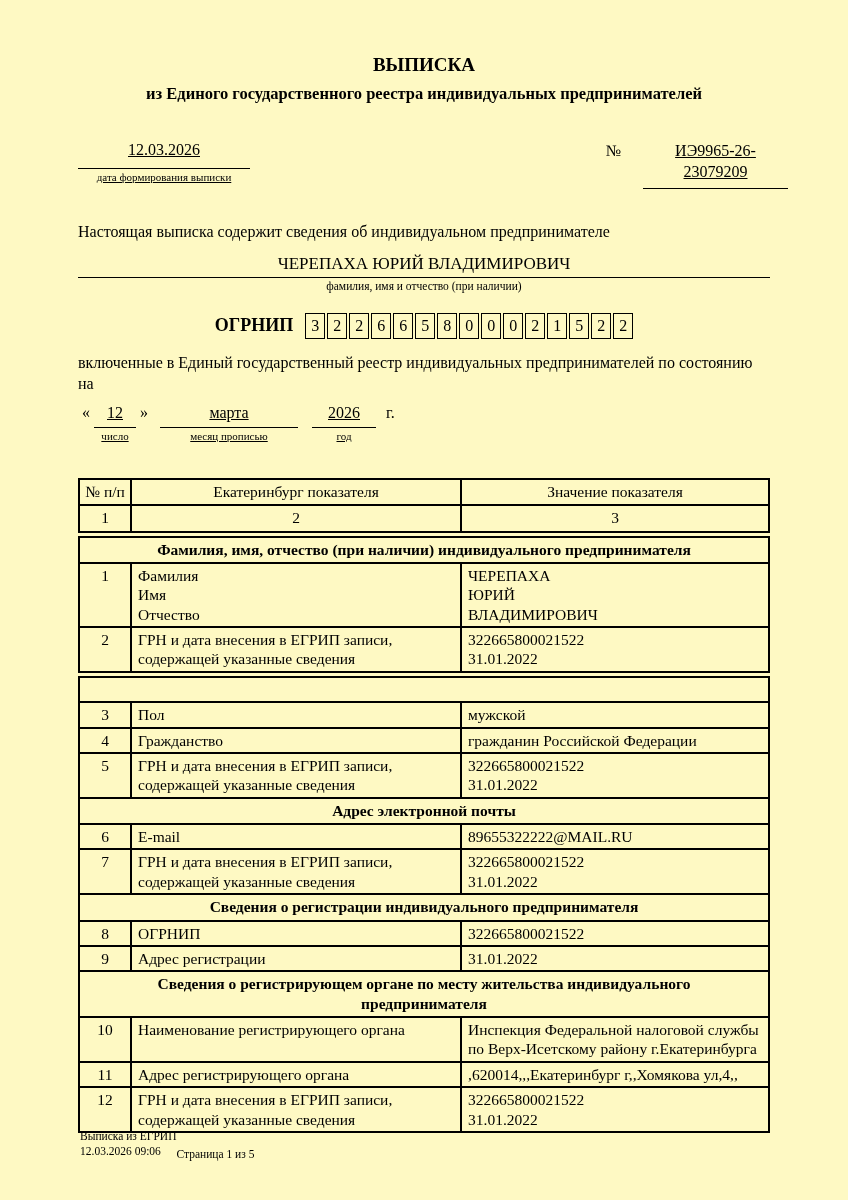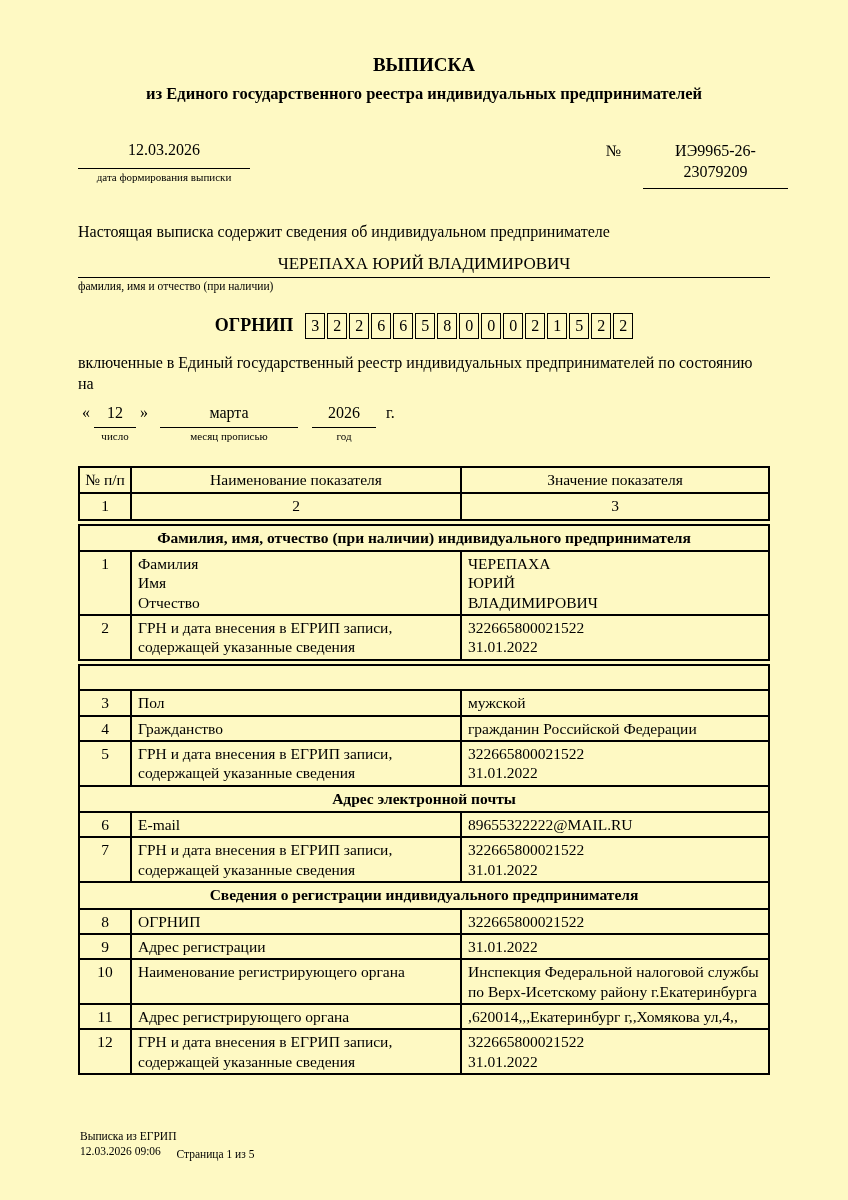--- a/index.html
+++ b/index.html
@@ -7,54 +7,54 @@
   .page {
     position:relative; width:848px; height:1200px; background:#fef9c3;
     font-family:"Liberation Serif","DejaVu Serif",serif; color:#000; overflow:hidden;
   }
   .content { position:absolute; left:78px; top:0; width:692px; }
 
   .doc-title { text-align:center; font-weight:bold; font-size:19px; padding-top:54px; }
   .doc-subtitle { text-align:center; font-weight:bold; font-size:16.5px; margin-top:8px; }
 
   .meta-row { display:flex; justify-content:space-between; margin-top:37px; margin-right:-18px; }
-  .u-field { text-align:center; }
+  .u-field { text-align:center;text-decoration:underline; }
   .u-value { font-size:16px; border-bottom:1.5px solid #000; padding-bottom:9px; }
   .u-caption { font-size:11px; padding-top:2px; }
   .date-field { width:172px; }
   .number-block { display:flex; align-items:flex-start; }
   .number-label { font-size:16px; margin-right:22px; padding-top:1px; }
   .number-field { width:145px; }
   .number-field .u-value { white-space:pre-line; line-height:1.3; padding-bottom:5px; }
 
   .intro-text { font-size:16px; margin-top:34px; }
   .name-block { border-bottom:1.5px solid #000; text-align:center; margin-top:13px; padding-bottom:3px; }
   .name-value { font-size:17px; }
-  .name-caption { text-align:left; font-size:11.5px; padding-top:2px; }
+  .name-caption { text-align:center; font-size:11.5px; padding-top:2px; }
 
   .ogrnip-row { display:flex; justify-content:center; align-items:center; margin-top:21px; }
   .ogrnip-label { font-weight:bold; font-size:18px; margin-right:10px; }
   .ogrnip-boxes { display:flex; }
   .ogrnip-boxes .digit {
     width:20px; height:26px; border:1.5px solid #000; margin-left:2px;
     display:flex; align-items:center; justify-content:center; font-size:16px;
   }
 
   .included-text { font-size:16px; margin-top:13px; line-height:1.35; }
 
   .date-fields { display:flex; align-items:flex-start; margin-top:9px; font-size:16px; }
   .q { padding:0 4px; }
   .df { text-align:center; }
   .df .u-value { padding-bottom:5px; }
   .df-day { width:42px; }
   .df-month { width:138px; margin-left:8px; }
   .df-year { width:64px; margin-left:14px; }
   .year-suffix { margin-left:10px; }
 
-  .tables { margin-top:24px; }
+  .tables { margin-top:36px; }
   table { width:100%; border-collapse:collapse; margin-bottom:3px; table-layout:fixed; }
   td { border:2px solid #000; font-size:15.5px; padding:2px 6px; vertical-align:top; line-height:1.25; }
   td.hc { text-align:center; padding:2px 2px 3px; }
   td.num { text-align:center; }
   td.name, td.val { white-space:pre-line; }
   td.sec { font-weight:bold; text-align:center; padding:2px 20px 3px; }
   td.empty { height:15px; }
 
   .footer { position:absolute; left:80px; right:58px; bottom:40px; display:flex; align-items:flex-end; font-size:11.5px; }
   .footer-left { line-height:1.35; }
@@ -135,21 +135,21 @@
     <div class="tables">
       <table>
         <colgroup>
             <col style="width:52px">
             <col style="width:330px">
             <col>
           </colgroup>
         <tbody>
             <tr>
               <td class="hc">№ п/п</td>
-              <td class="hc">Наименование показателя</td>
+              <td class="hc">Екатеринбург показателя</td>
               <td class="hc">Значение показателя</td>
             </tr>
             <tr>
               <td class="hc">1</td>
               <td class="hc">2</td>
               <td class="hc">3</td>
             </tr>
           </tbody>
       </table>
       <table>
@@ -229,20 +229,23 @@
               <td class="num">8</td>
               <td class="name">ОГРНИП</td>
               <td class="val">322665800021522</td>
             </tr>
             <tr>
               <td class="num">9</td>
               <td class="name">Адрес регистрации</td>
               <td class="val">31.01.2022</td>
             </tr>
             <tr>
+              <td colspan="3" class="sec">Сведения о регистрирующем органе по месту жительства индивидуального предпринимателя</td>
+            </tr>
+            <tr>
               <td class="num">10</td>
               <td class="name">Наименование регистрирующего органа</td>
               <td class="val">Инспекция Федеральной налоговой службы по Верх-Исетскому району г.Екатеринбурга</td>
             </tr>
             <tr>
               <td class="num">11</td>
               <td class="name">Адрес регистрирующего органа</td>
               <td class="val">,620014,,,Екатеринбург г,,Хомякова ул,4,,</td>
             </tr>
             <tr>

